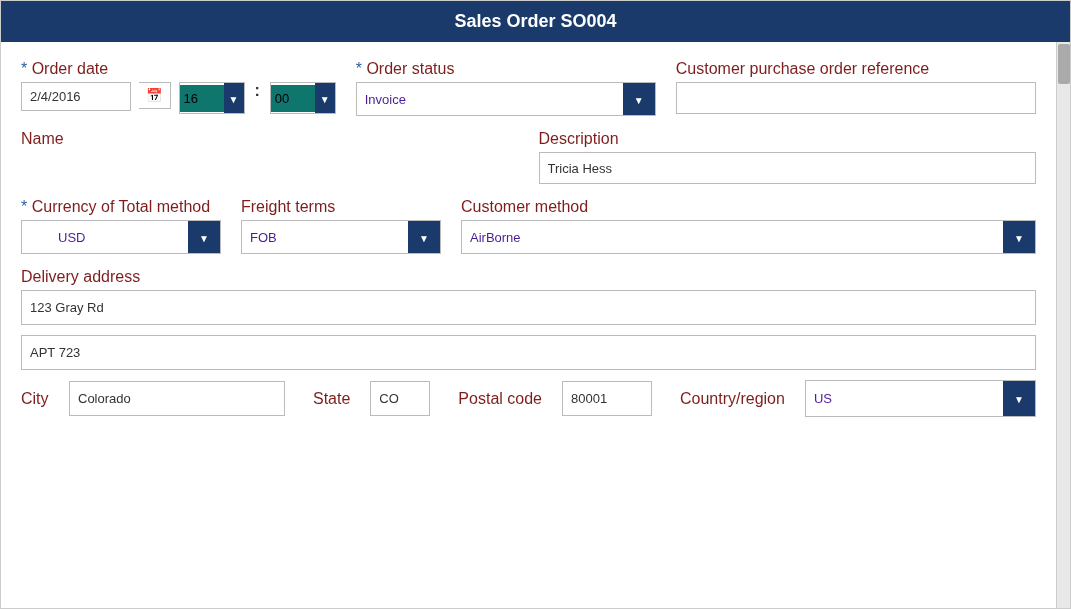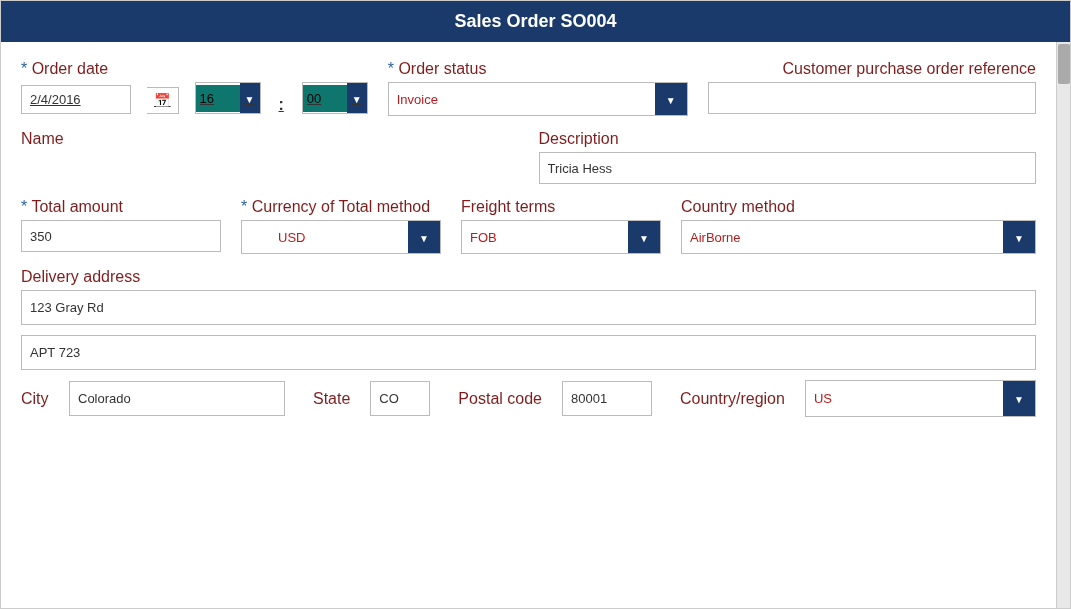--- a/index.html
+++ b/index.html
@@ -63,21 +63,21 @@
       align-items: center;
       border: 1px solid #bbb;
       background: #fff;
       position: relative;
     }
     .select-wrapper select {
       border: none;
       background: transparent;
       padding: 6px 8px;
       font-size: 13px;
-      color: #b91c1c;
+      color: #4c1d95;
       appearance: none;
       -webkit-appearance: none;
       outline: none;
       flex: 1;
       cursor: pointer;
     }
     .select-btn {
       background: #1a3a6b;
       color: #fff;
       border: none;
@@ -89,23 +89,22 @@
       justify-content: center;
       min-width: 32px;
     }
     .chevron-down::after {
       content: '▼';
       font-size: 10px;
     }
     
     .date-row {
       display: flex;
-      align-items: flex-end;
-      gap: 16px;
-      text-decoration: underline;
+      align-items: flex-start;
+      gap: 8px;
     }
     .date-input {
       border: 1px solid #bbb;
       padding: 6px 8px;
       font-size: 13px;
       background: #fff;
       outline: none;
       width: 100px;
     }
     .cal-btn {
@@ -211,44 +210,40 @@
               <option>Draft</option>
               <option>Confirmed</option>
               <option>Cancelled</option>
             </select>
             <button class="select-btn">
                 <span class="chevron-down"></span>
               </button>
           </div>
         </div>
 
-        <div class="field-group" style="flex:1;align-items:flex-end;">
+        <div class="field-group" style="flex:1;">
           <span class="field-label">Customer purchase order reference</span>
           <input type="text" class="text-input" style="width: 100%; height: 32px;" value="">
         </div>
       </div>
 
       <div class="form-row">
 
         <div class="field-group" style="flex:1;">
           <span class="field-label">Name</span>
         </div>
 
         <div class="field-group" style="flex:1;">
           <span class="field-label">Description</span>
           <input type="text" class="text-input" style="width: 100%; height: 32px;" value="Tricia Hess">
         </div>
       </div>
 
       <div class="form-row">
 
-        <div class="field-group" style="min-width:200px;">
-          <span class="field-label required-label">Total amount</span>
-          <input type="text" class="text-input" style="width: 200px; height: 32px;" value="350">
-        </div>
 
         <div class="field-group" style="min-width:180px;">
           <span class="field-label required-label">Currency of Total method</span>
           <div class="select-wrapper" style="width:200px;padding-left:28px;">
             <select style="width:165px; height:32px;">
               <option>USD</option>
               <option>EUR</option>
               <option>GBP</option>
               <option>CAD</option>
             </select>
@@ -267,21 +262,21 @@
               <option>EXW</option>
               <option>DDP</option>
             </select>
             <button class="select-btn">
                 <span class="chevron-down"></span>
               </button>
           </div>
         </div>
 
         <div class="field-group" style="flex:1;">
-          <span class="field-label">Country method</span>
+          <span class="field-label">Customer method</span>
           <div class="select-wrapper" style="width:100%;">
             <select style="flex:1; height:32px;">
               <option>AirBorne</option>
               <option>FedEx</option>
               <option>UPS</option>
               <option>DHL</option>
             </select>
             <button class="select-btn">
                 <span class="chevron-down"></span>
               </button>

